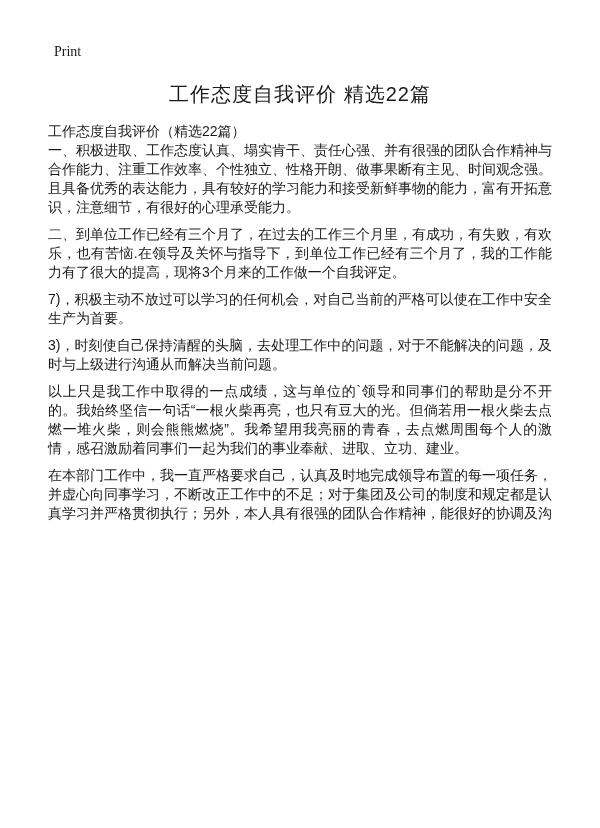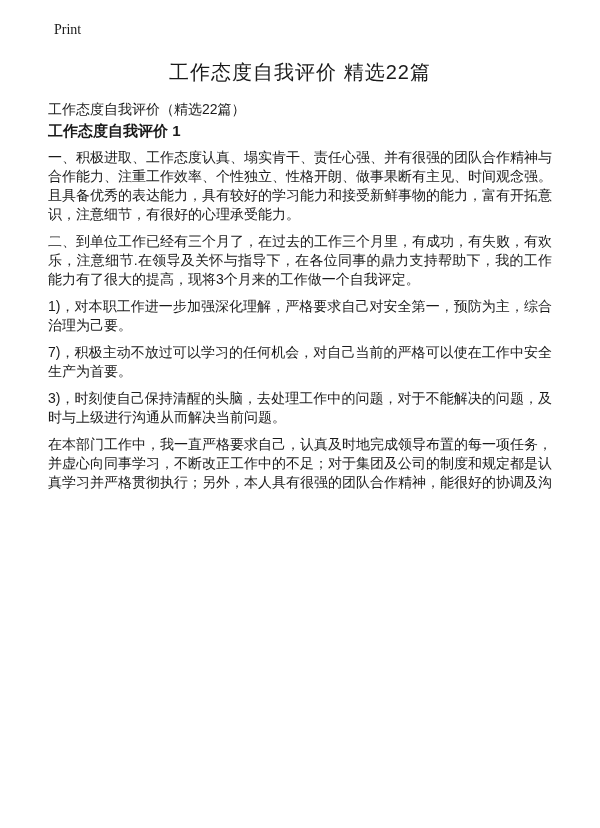--- a/index.html
+++ b/index.html
@@ -10,21 +10,21 @@
   body {
     width: 600px;
     height: 828px;
     overflow: hidden;
   }
   .page {
     position: relative;
     box-sizing: border-box;
     width: 600px;
     height: 828px;
-    padding: 20px 48px 0 48px;
+    padding: 42px 48px 0 48px;
     background: #ffffff;
     color: #1a1a1a;
     font-family: "Liberation Sans", sans-serif;
   }
   .print-link {
     display: inline-block;
     margin-left: 6px;
     font-family: "Liberation Serif", serif;
     font-size: 14px;
     line-height: 16px;
@@ -68,22 +68,21 @@
 
 <div class="page">
 
   <a class="print-link">Print</a>
 
   <h1 class="doc-title">工作态度自我评价 精选22篇</h1>
 
   <p class="doc-subtitle">工作态度自我评价（精选22篇）</p>
 
 
-  <h2 class="section-heading">工作态度自我评价 1</h2>
 
   <p class="para">一、积极进取、工作态度认真、塌实肯干、责任心强、并有很强的团队合作精神与合作能力、注重工作效率、个性独立、性格开朗、做事果断有主见、时间观念强。且具备优秀的表达能力，具有较好的学习能力和接受新鲜事物的能力，富有开拓意识，注意细节，有很好的心理承受能力。</p>
-  <p class="para">二、到单位工作已经有三个月了，在过去的工作三个月里，有成功，有失败，有欢乐，注意细节.在领导及关怀与指导下，在各位同事的鼎力支持帮助下，我的工作能力有了很大的提高，现将3个月来的工作做一个自我评定。</p>
-  <p class="para">1)，对本职工作进一步加强深化理解，严格要求自己对安全第一，预防为主，综合治理为己要。</p>
+  <p class="para">二、到单位工作已经有三个月了，在过去的工作三个月里，有成功，有失败，有欢乐，也有苦恼.在领导及关怀与指导下，到单位工作已经有三个月了，我的工作能力有了很大的提高，现将3个月来的工作做一个自我评定。</p>
   <p class="para">7)，积极主动不放过可以学习的任何机会，对自己当前的严格可以使在工作中安全生产为首要。</p>
   <p class="para">3)，时刻使自己保持清醒的头脑，去处理工作中的问题，对于不能解决的问题，及时与上级进行沟通从而解决当前问题。</p>
+  <p class="para">以上只是我工作中取得的一点成绩，这与单位的`领导和同事们的帮助是分不开的。我始终坚信一句话“一根火柴再亮，也只有豆大的光。但倘若用一根火柴去点燃一堆火柴，则会熊熊燃烧”。我希望用我亮丽的青春，去点燃周围每个人的激情，感召激励着同事们一起为我们的事业奉献、进取、立功、建业。</p>
   <p class="para">在本部门工作中，我一直严格要求自己，认真及时地完成领导布置的每一项任务，并虚心向同事学习，不断改正工作中的不足；对于集团及公司的制度和规定都是认真学习并严格贯彻执行；另外，本人具有很强的团队合作精神，能很好的协调及沟</p>
 
 </div>
 
 </body></html>

